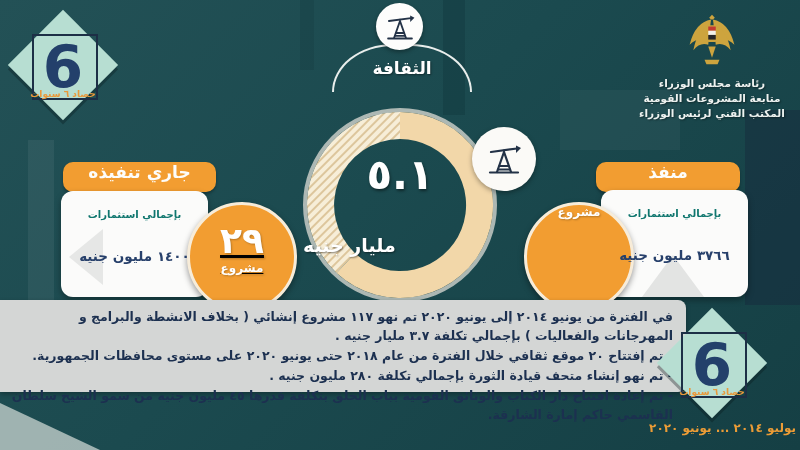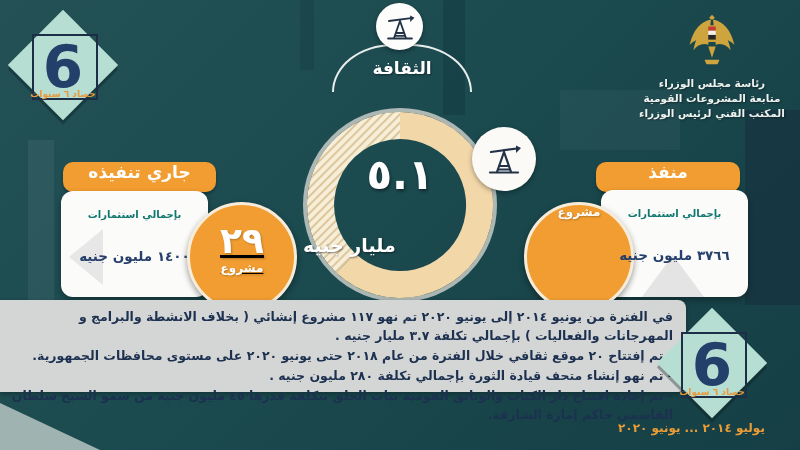--- a/index.html
+++ b/index.html
@@ -75,21 +75,21 @@
     text-shadow:1px 1px 2px rgba(0,0,0,.25);}
   .count-circle .l{color:#fff;font-size:12px;font-weight:800;direction:rtl;
     text-shadow:1px 1px 2px rgba(0,0,0,.25);}
 
   
   .footer-box{position:absolute;left:0;top:300px;width:686px;height:92px;background:#d4d6d5;
     border-radius:0 8px 8px 0;box-shadow:0 2px 5px rgba(0,0,0,.3);}
   .footer-text{direction:rtl;text-align:right;padding:7px 13px 0 10px;color:#1c3050;
     font-weight:800;font-size:12.5px;line-height:19px;}
   .footer-text p{margin:0 0 1px 0;}
-  .dates{position:absolute;left:618px;top:421px;width:178px;text-align:left;direction:rtl;
+  .dates{position:absolute;left:618px;top:421px;width:178px;text-align:right;direction:rtl;
     color:#ec9c36;font-weight:800;font-size:12px;}
 </style>
 </head>
 <body>
 
 <div class="stage">
 
   <div class="bg-tower t1"></div>
   <div class="bg-tower t2"></div>
   <div class="bg-col c1"></div>

